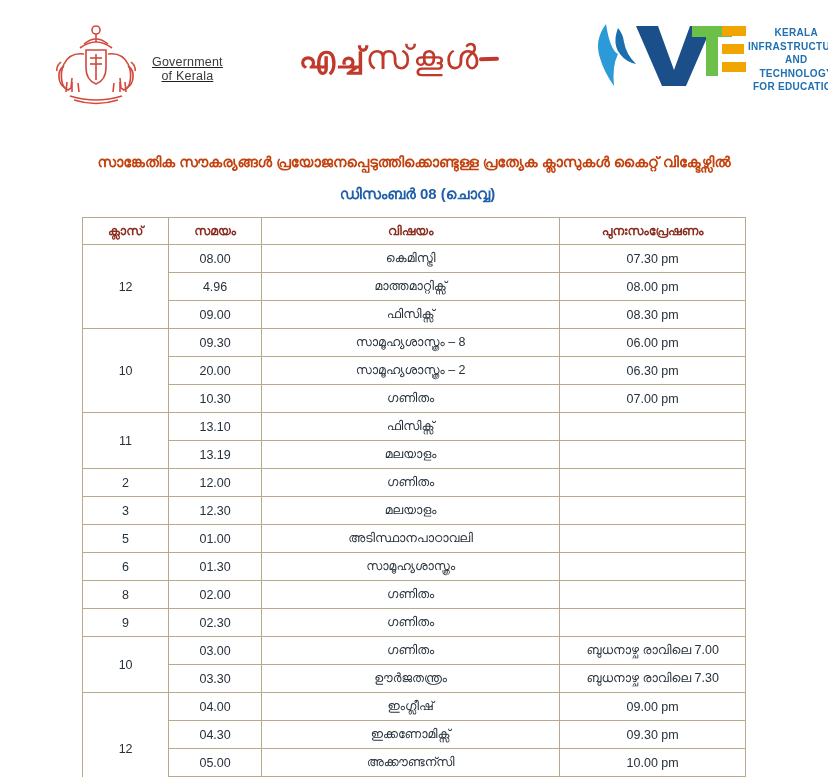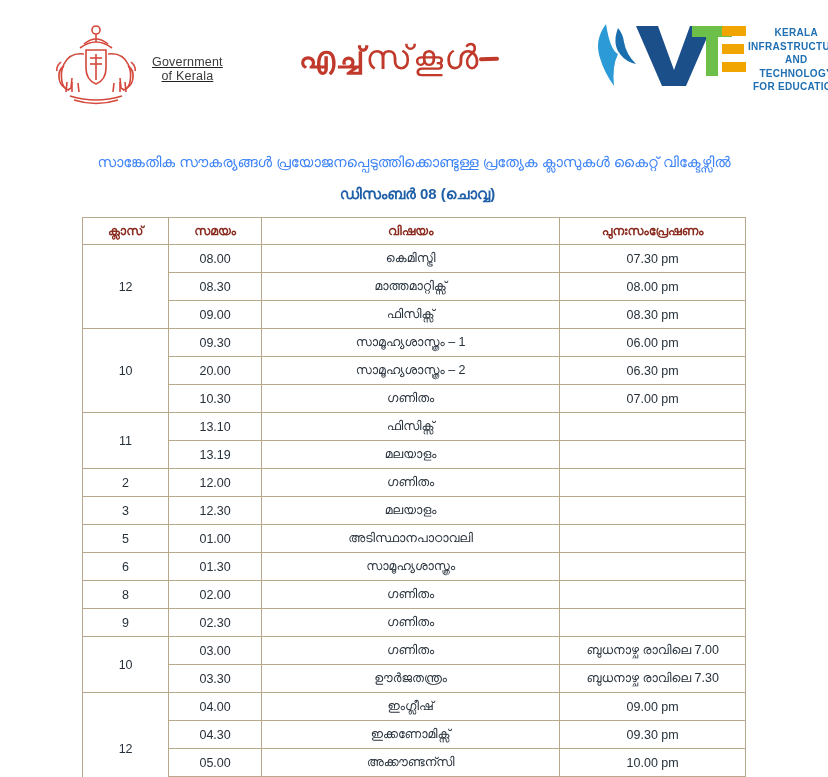--- a/index.html
+++ b/index.html
@@ -86,22 +86,22 @@
     font-weight: bold;
     line-height: 1.35;
     letter-spacing: .3px;
     margin-top: 6px;
   }
 
   
   .title-main {
     text-align: center;
     font-size: 14.5px;
-    font-weight: normal;
-    color: #3b82f6;
+    font-weight: bold;
+    color: #c2410c;
     margin-top: 4px;
     padding: 0 40px;
   }
   .title-date {
     text-align: center;
     font-size: 15px;
     font-weight: bold;
     color: #1f5fa8;
     margin-top: 14px;
     padding-left: 7px;
@@ -234,33 +234,33 @@
         </tr>
       </thead>
       <tbody id="schedule-body">
           <tr>
             <td class="class-cell" rowspan="3">12</td>
             <td>08.00</td>
             <td>കെമിസ്ട്രി</td>
             <td class="rebro">07.30 pm</td>
           </tr>
           <tr>
-            <td>08.30</td>
+            <td>4.96</td>
             <td>മാത്തമാറ്റിക്സ്</td>
             <td class="rebro">08.00 pm</td>
           </tr>
           <tr>
             <td>09.00</td>
             <td>ഫിസിക്സ്</td>
             <td class="rebro">08.30 pm</td>
           </tr>
           <tr>
             <td class="class-cell" rowspan="3">10</td>
             <td>09.30</td>
-            <td>സാമൂഹ്യശാസ്ത്രം – 1</td>
+            <td>സാമൂഹ്യശാസ്ത്രം – 8</td>
             <td class="rebro">06.00 pm</td>
           </tr>
           <tr>
             <td>20.00</td>
             <td>സാമൂഹ്യശാസ്ത്രം – 2</td>
             <td class="rebro">06.30 pm</td>
           </tr>
           <tr>
             <td>10.30</td>
             <td>ഗണിതം</td>

